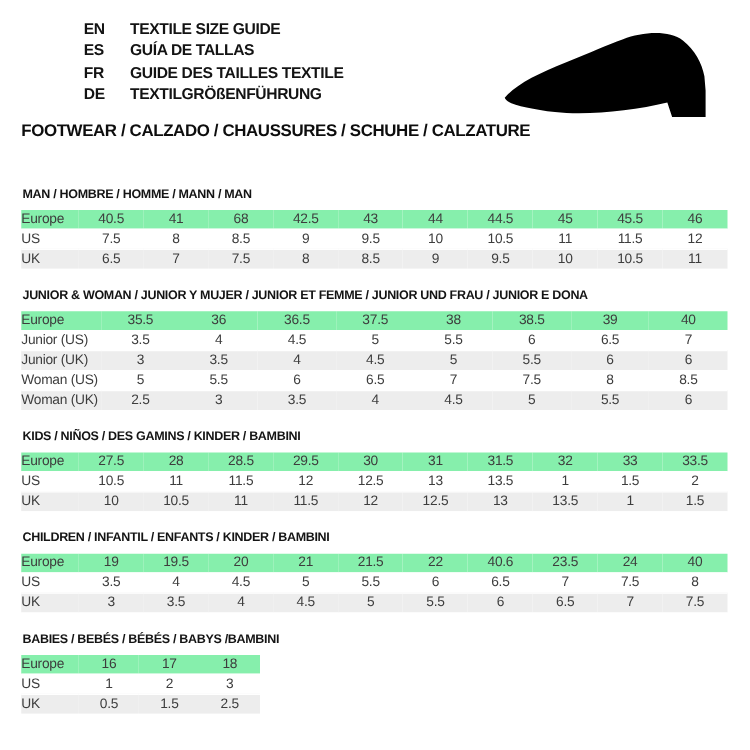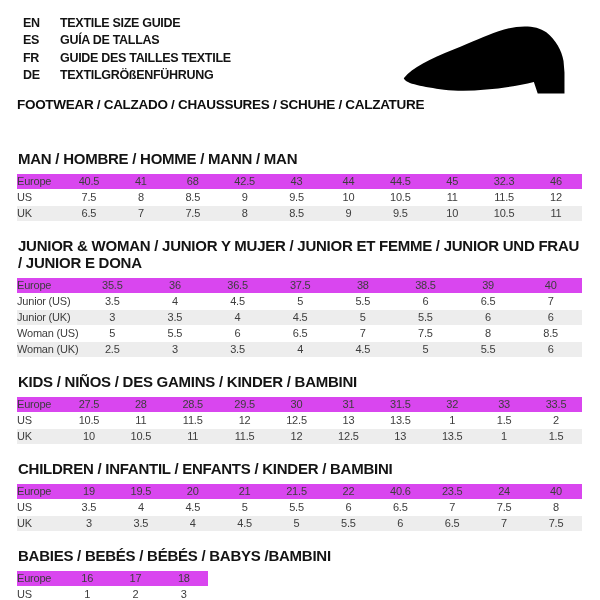--- a/index.html
+++ b/index.html
@@ -21,20 +21,21 @@
   
   .lang-list { margin-left: 6px; }
   .lang-row {
     display: grid;
     grid-template-columns: 37px auto;
     line-height: 17.4px;
     font-size: 12.5px;
     font-weight: bold;
     color: #131313;
     letter-spacing: -0.3px;
+    margin-left: 44px;
   }
 
   
   .shoe {
     position: absolute;
     top: 17px;
     right: 24px;
     width: 178px;
     height: 88px;
   }
@@ -47,32 +48,32 @@
     font-weight: bold;
     color: #0d0d0d;
     letter-spacing: -0.3px;
   }
 
   
   .size-tables { margin-top: 38px; }
   .table-block + .table-block { margin-top: 15px; }
   .table-title {
     margin: 0 0 7px 1px;
-    font-size: 15px;
+    font-size: 10px;
     font-weight: bold;
     color: #141414;
     letter-spacing: -0.25px;
   }
   table.size-table {
     border-collapse: collapse;
     table-layout: fixed;
     width: 565px;
   }
   table.size-table tr { border-bottom: 1.5px solid #ffffff; }
-  table.size-table tr:first-child  { background: #d946ef; }
+  table.size-table tr:first-child  { background: #86efac; }
   table.size-table tr:nth-child(2),
   table.size-table tr:nth-child(4) { background: #ffffff; }
   table.size-table tr:nth-child(3),
   table.size-table tr:nth-child(5) { background: #ededed; }
   table.size-table th, table.size-table td {
     height: 15px;
     padding: 0;
     font-size: 11px;
     font-weight: normal;
     color: #3d3d3d;
@@ -136,21 +137,21 @@
             <tr>
               <th class="row-label" scope="row">Europe</th>
               <td>40.5</td>
               <td>41</td>
               <td>68</td>
               <td>42.5</td>
               <td>43</td>
               <td>44</td>
               <td>44.5</td>
               <td>45</td>
-              <td>32.3</td>
+              <td>45.5</td>
               <td>46</td>
             </tr>
             <tr>
               <th class="row-label" scope="row">US</th>
               <td>7.5</td>
               <td>8</td>
               <td>8.5</td>
               <td>9</td>
               <td>9.5</td>
               <td>10</td>

